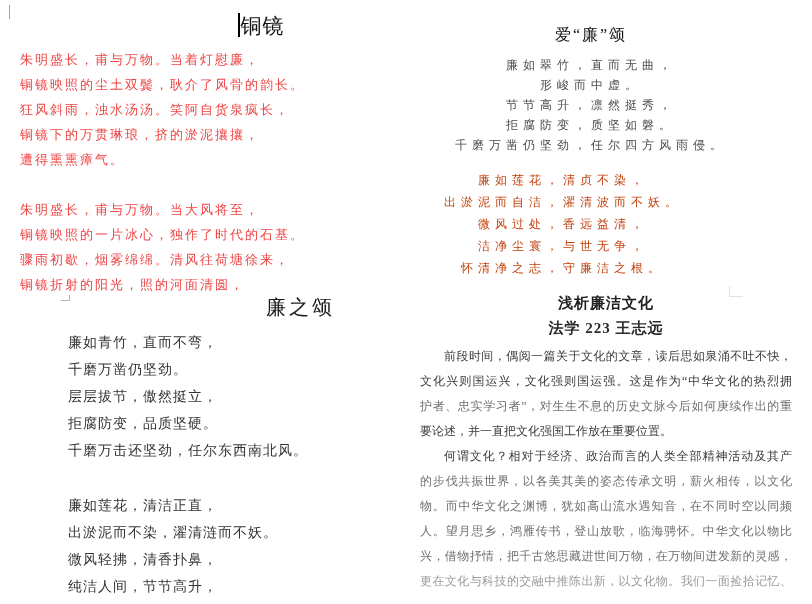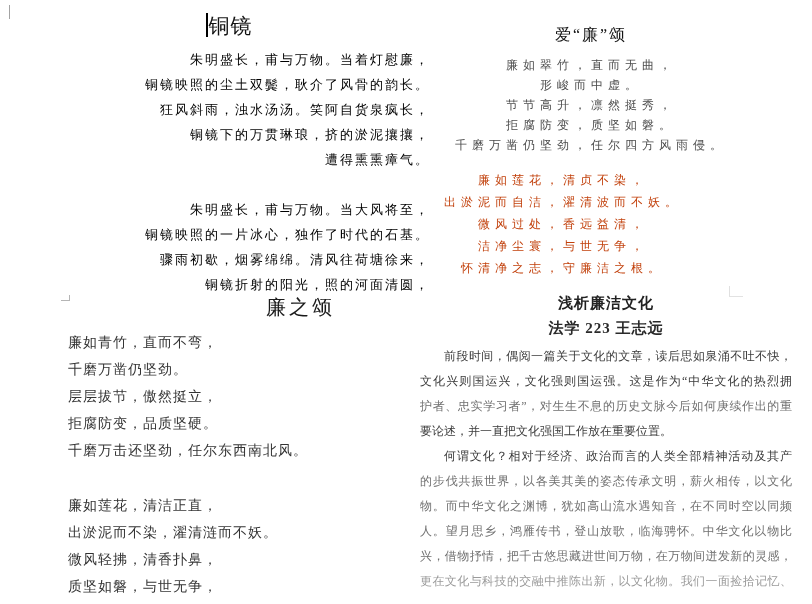--- a/index.html
+++ b/index.html
@@ -10,25 +10,25 @@
   }
   .abs{position:absolute;}
   
   #cursor-mark-topleft{left:9px;top:5px;width:1px;height:14px;background:#a3a3a3;}
   #boundary-mark-left{left:61px;top:295px;width:8px;height:5px;
     border-right:1px solid #b5b5b5;border-bottom:1px solid #b5b5b5;}
   #boundary-mark-right{left:729px;top:286px;width:13px;height:10px;
     border-left:1px solid #e0e0e0;border-bottom:1px solid #e2e2e2;}
   
   #poem1-title-row{left:0;top:12px;width:458px;text-align:center;
-    font-size:21px;color:#121212;letter-spacing:1px;}
+    font-size:21px;color:#121212;letter-spacing:1px;padding-left:32px;}
   #title-caret{display:inline-block;width:2px;height:24px;background:#000;
     vertical-align:-4px;margin-right:1px;}
-  .poemA{left:20px;width:410px;text-align:right;font-size:13px;
-    letter-spacing:2px;color:#000000;}
+  .poemA{left:20px;width:410px;text-align:left;font-size:13px;
+    letter-spacing:2px;color:#ef4444;}
   #poemA-s1{top:47px;}
   #poemA-s2{top:197px;}
   .poemA .line{height:25px;line-height:25px;}
   #poem2-title{left:266px;top:294px;font-size:20px;color:#1a1a1a;letter-spacing:3px;}
   .poemB{left:68px;font-size:14px;letter-spacing:1px;color:#333333;}
   #poemB-s1{top:329px;}
   #poemB-s2{top:492px;}
   .poemB .line{height:27px;line-height:27px;}
   
   #rpoem-title{left:426px;top:25px;width:330px;text-align:center;
@@ -85,21 +85,21 @@
     <div class="line">千磨万凿仍坚劲。</div>
     <div class="line">层层拔节，傲然挺立，</div>
     <div class="line">拒腐防变，品质坚硬。</div>
     <div class="line">千磨万击还坚劲，任尔东西南北风。</div>
   </div>
 
 <div class="abs poemB" id="poemB-s2">
     <div class="line">廉如莲花，清洁正直，</div>
     <div class="line">出淤泥而不染，濯清涟而不妖。</div>
     <div class="line">微风轻拂，清香扑鼻，</div>
-    <div class="line">质坚如磐，与世无争，</div>
+    <div class="line">纯洁人间，节节高升，</div>
   </div>
 
 <div class="abs" id="rpoem-title">爱“廉”颂</div>
 
 <div class="abs poemC" id="poemC-s1">
     <div class="line">廉如翠竹，直而无曲，</div>
     <div class="line">形峻而中虚。</div>
     <div class="line">节节高升，凛然挺秀，</div>
     <div class="line">拒腐防变，质坚如磐。</div>
     <div class="line">千磨万凿仍坚劲，任尔四方风雨侵。</div>

